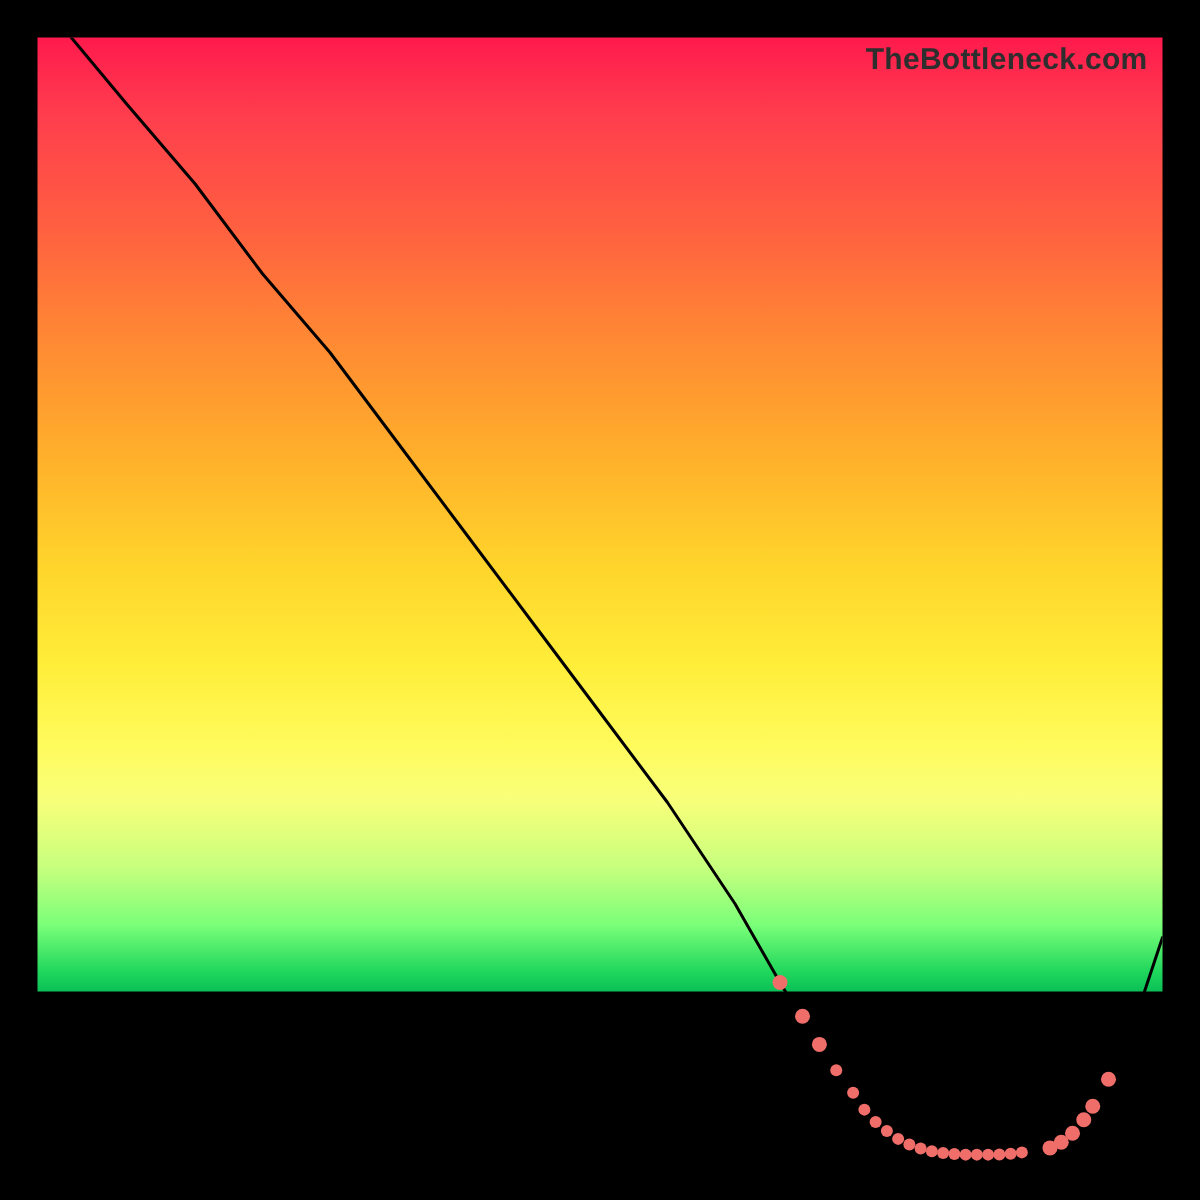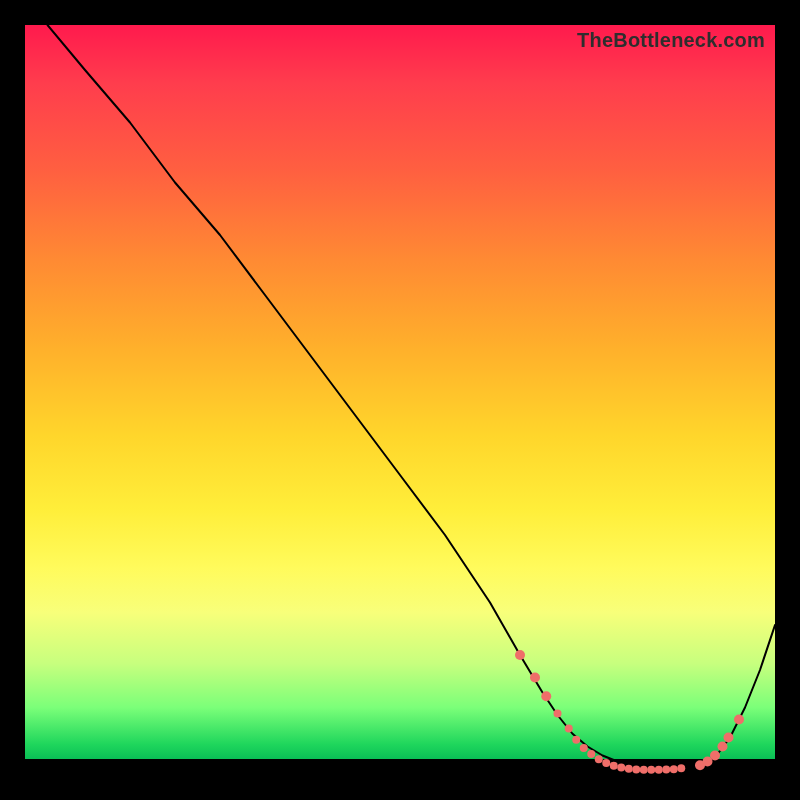--- a/index.html
+++ b/index.html
@@ -15,21 +15,21 @@
     position: relative;
     width: 800px;
     height: 800px;
     background: #000;
   }
   .plot-area {
     position: absolute;
     left: 25px;
     top: 25px;
     width: 750px;
-    height: 734px;
+    height: 636px;
     
     background: linear-gradient(
       to bottom,
       #ff1a4d 0%,
       #ff3d4d 8%,
       #ff6040 20%,
       #ff8a33 32%,
       #ffb02b 44%,
       #ffd62b 56%,
       #ffee3a 66%,

